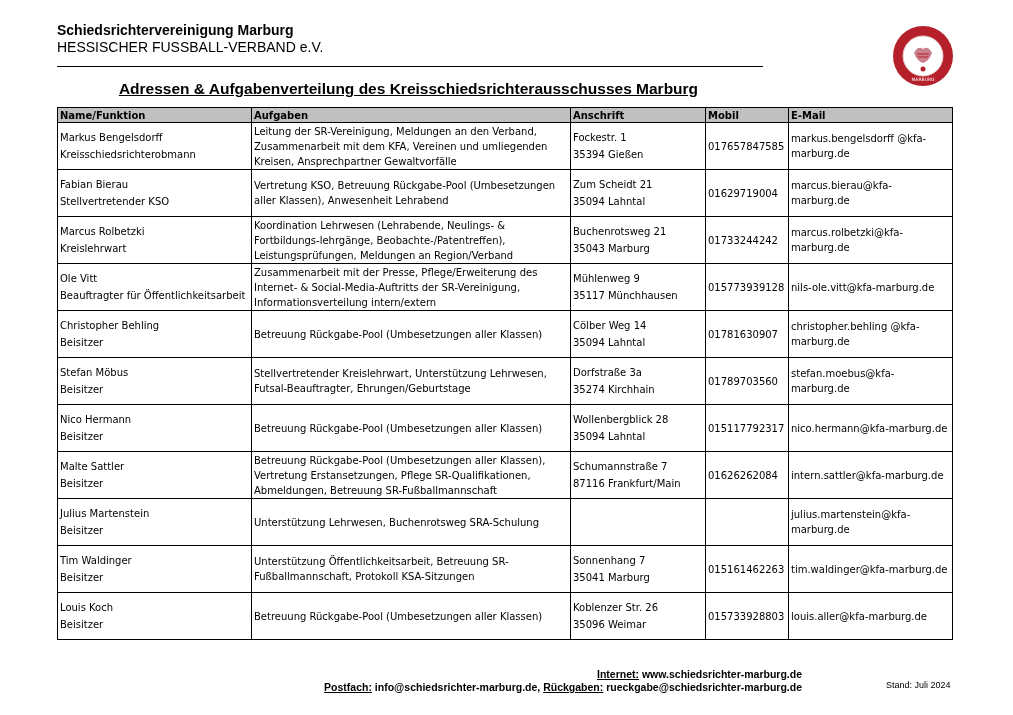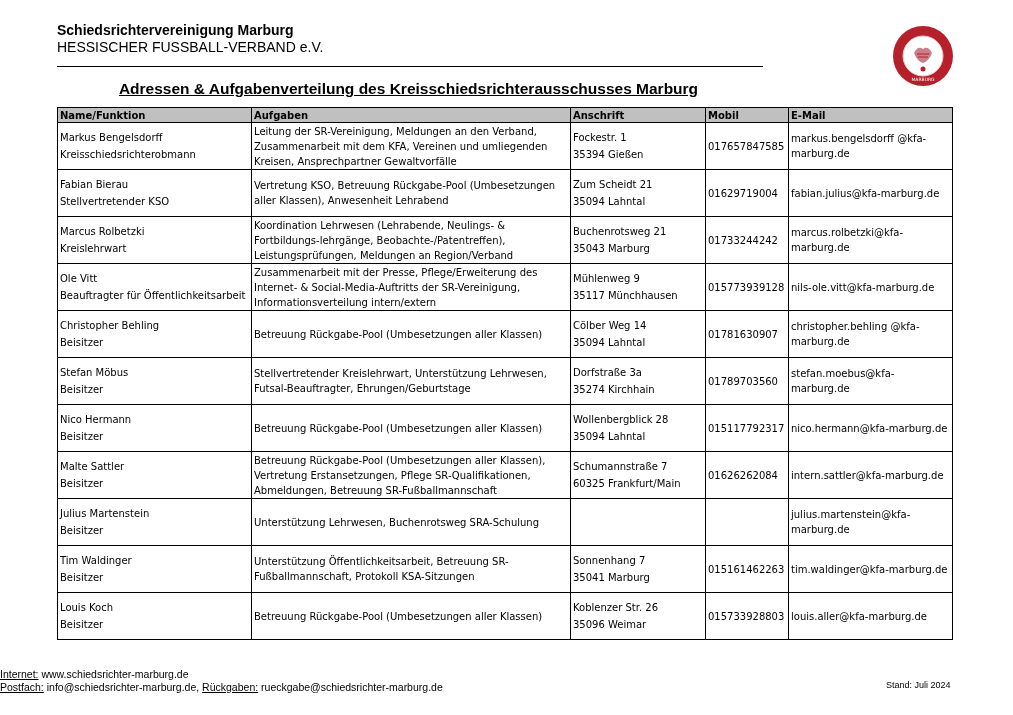--- a/index.html
+++ b/index.html
@@ -12,22 +12,22 @@
   .title { position: absolute; left: 0; width: 817px; top: 80px; text-align: center;
            font-family: "Liberation Sans", sans-serif; font-weight: bold; font-size: 15.5px; text-decoration: underline; }
   table.staff { position: absolute; left: 57px; top: 107px; width: 895px; border-collapse: collapse;
                 font-family: "DejaVu Sans", sans-serif; font-size: 10px; table-layout: fixed; }
   table.staff th, table.staff td { border: 1.3px solid #000; text-align: left; vertical-align: middle; padding: 0 2px; }
   table.staff th { background: #c0c0c0; height: 14px; font-weight: bold; font-size: 10px; }
   table.staff td { height: 46px; line-height: 15px; }
   .name { font-weight: normal; display: block; margin-bottom: 2px; }
   .func { display: block; }
   .addr-line { display: block; line-height: 17px; }
-  .footer { position: absolute; left: 0; width: 802px; text-align: left; font-family: "Liberation Sans", sans-serif;
-            font-size: 10.5px; font-weight: normal; line-height: 14px; }
+  .footer { position: absolute; left: 0; width: 802px; text-align: right; font-family: "Liberation Sans", sans-serif;
+            font-size: 10.5px; font-weight: bold; line-height: 14px; }
   .footer .lbl { text-decoration: underline; }
   .stand { position: absolute; left: 886px; top: 680px; font-family: "Liberation Sans", sans-serif; font-size: 9px; }
 </style>
 </head>
 <body>
 
 <div class="org">
   <div class="org-name">Schiedsrichtervereinigung Marburg</div>
   <div class="org-sub">HESSISCHER FUSSBALL-VERBAND e.V.</div>
 </div>
@@ -82,21 +82,21 @@
         <td>
           <span class="name">Fabian Bierau</span>
           <span class="func">Stellvertretender KSO</span>
         </td>
         <td>Vertretung KSO, Betreuung Rückgabe-Pool (Umbesetzungen aller Klassen), Anwesenheit Lehrabend</td>
         <td>
           <span class="addr-line">Zum Scheidt 21</span>
           <span class="addr-line">35094 Lahntal</span>
         </td>
         <td>01629719004</td>
-        <td>fabian.julius@kfa-marburg.de</td>
+        <td>marcus.bierau@kfa-marburg.de</td>
       </tr>
       <tr>
         <td>
           <span class="name">Marcus Rolbetzki</span>
           <span class="func">Kreislehrwart</span>
         </td>
         <td>Koordination Lehrwesen (Lehrabende, Neulings- &amp; Fortbildungs-lehrgänge, Beobachte-/Patentreffen), Leistungsprüfungen, Meldungen an Region/Verband</td>
         <td>
           <span class="addr-line">Buchenrotsweg 21</span>
           <span class="addr-line">35043 Marburg</span>
@@ -157,21 +157,21 @@
         <td>nico.hermann@kfa-marburg.de</td>
       </tr>
       <tr>
         <td>
           <span class="name">Malte Sattler</span>
           <span class="func">Beisitzer</span>
         </td>
         <td>Betreuung Rückgabe-Pool (Umbesetzungen aller Klassen), Vertretung Erstansetzungen, Pflege SR-Qualifikationen, Abmeldungen, Betreuung SR-Fußballmannschaft</td>
         <td>
           <span class="addr-line">Schumannstraße 7</span>
-          <span class="addr-line">60325 Frankfurt/Main</span>
+          <span class="addr-line">87116 Frankfurt/Main</span>
         </td>
         <td>01626262084</td>
         <td>intern.sattler@kfa-marburg.de</td>
       </tr>
       <tr>
         <td>
           <span class="name">Julius Martenstein</span>
           <span class="func">Beisitzer</span>
         </td>
         <td>Unterstützung Lehrwesen, Buchenrotsweg SRA-Schulung</td>

